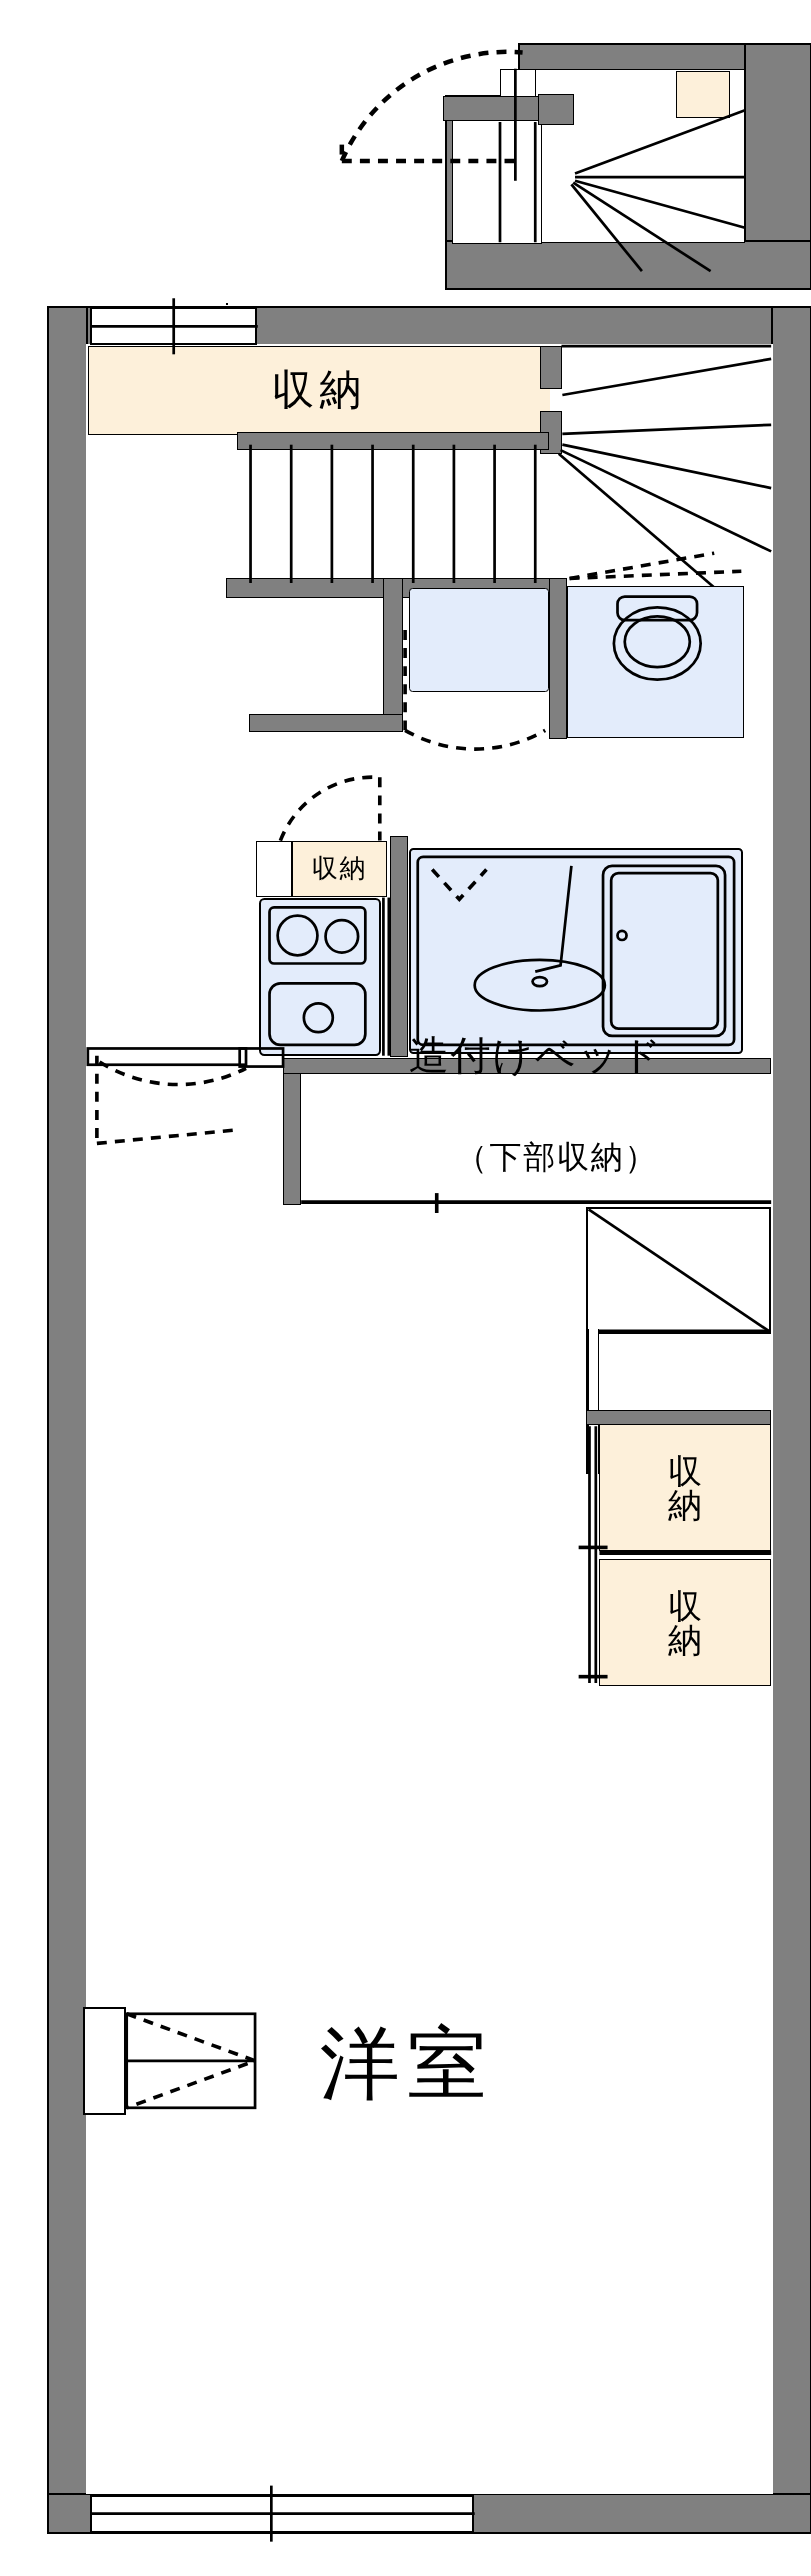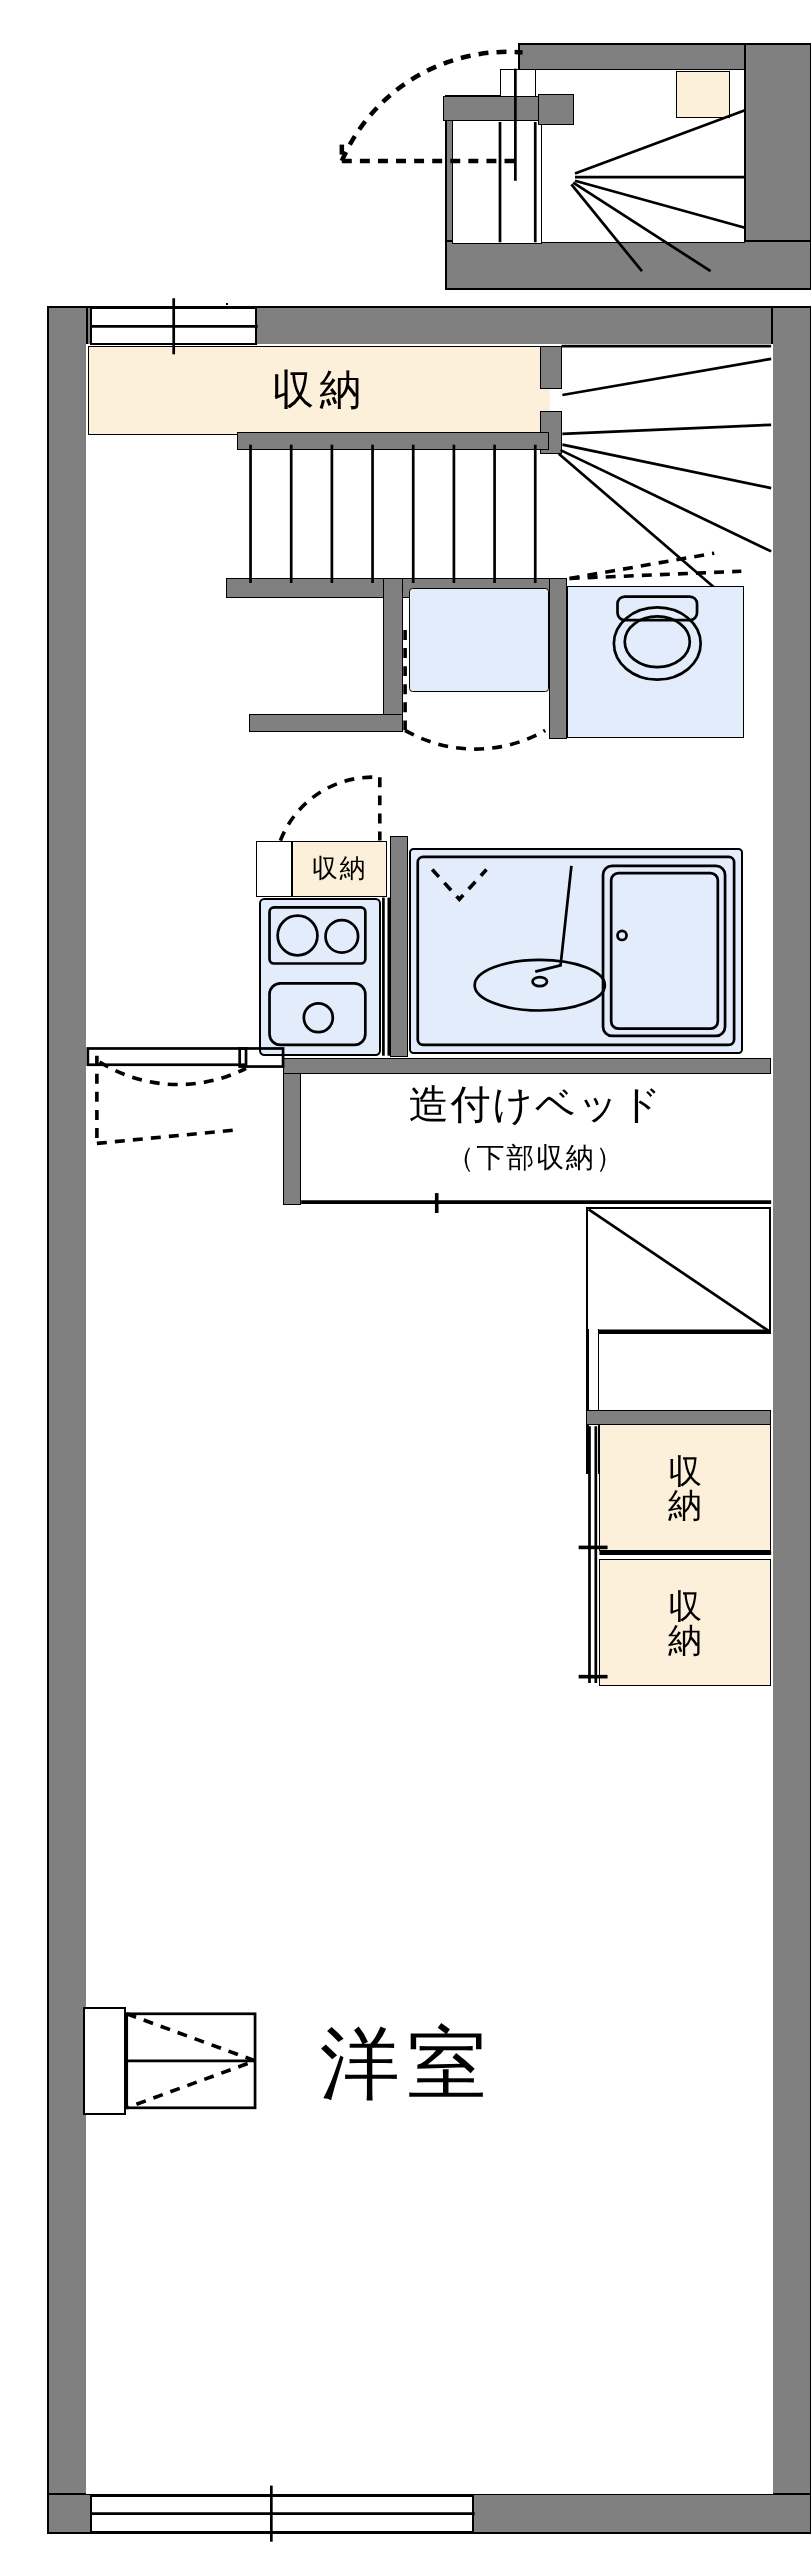--- a/index.html
+++ b/index.html
@@ -164,22 +164,22 @@
     <ellipse class="ln" cx="597" cy="1086" rx="8" ry="5" stroke-width="3" fill="#fff"></ellipse>
     <path class="ln" d="M 592,1075 L 620,1068 L 632,958" stroke-width="3"></path>
 
     <path class="dash" d="M 478,962 L 508,995 L 538,962" stroke-width="4"></path>
   </svg>
 
   <div class="abs wall-thin" style="left:283px;top:1058px;width:18px;height:147px;"></div>
   <div class="abs wall-thin" style="left:283px;top:1058px;width:488px;height:16.3px;"></div>
 
   <div class="abs" style="left:301px;top:1074px;width:470px;height:133px;background:#fff;"></div>
-  <div class="lbl" style="left:301px;top:1076px;width:470px;height:56px;font-size:40px;letter-spacing:1.8px;">造付けベッド</div>
-  <div class="lbl" style="left:301px;top:1130px;width:470px;height:56px;font-size:28px;letter-spacing:1.8px;">（下部収納）</div>
+  <div class="lbl" style="left:301px;top:1027px;width:470px;height:56px;font-size:40px;letter-spacing:1.8px;">造付けベッド</div>
+  <div class="lbl" style="left:301px;top:1130px;width:470px;height:56px;font-size:32px;letter-spacing:1.8px;padding-left:21px;">（下部収納）</div>
 
   <svg width="812" height="2576" viewBox="0 0 898 2850">
     <line class="ln" x1="333" y1="1330" x2="853" y2="1330" stroke-width="4"></line>
     <line class="ln" x1="483" y1="1320" x2="483" y2="1342" stroke-width="4"></line>
   </svg>
 
   <svg width="812" height="2576" viewBox="0 0 898 2850">
     <rect class="ln" x="97" y="1160" width="175" height="18" stroke-width="3" fill="#fff"></rect>
     <path class="dash" d="M 110,1175 A 165,165 0 0 0 272,1182" stroke-width="4"></path>
     <line class="dash" x1="107" y1="1168" x2="107" y2="1265" stroke-width="4"></line>

